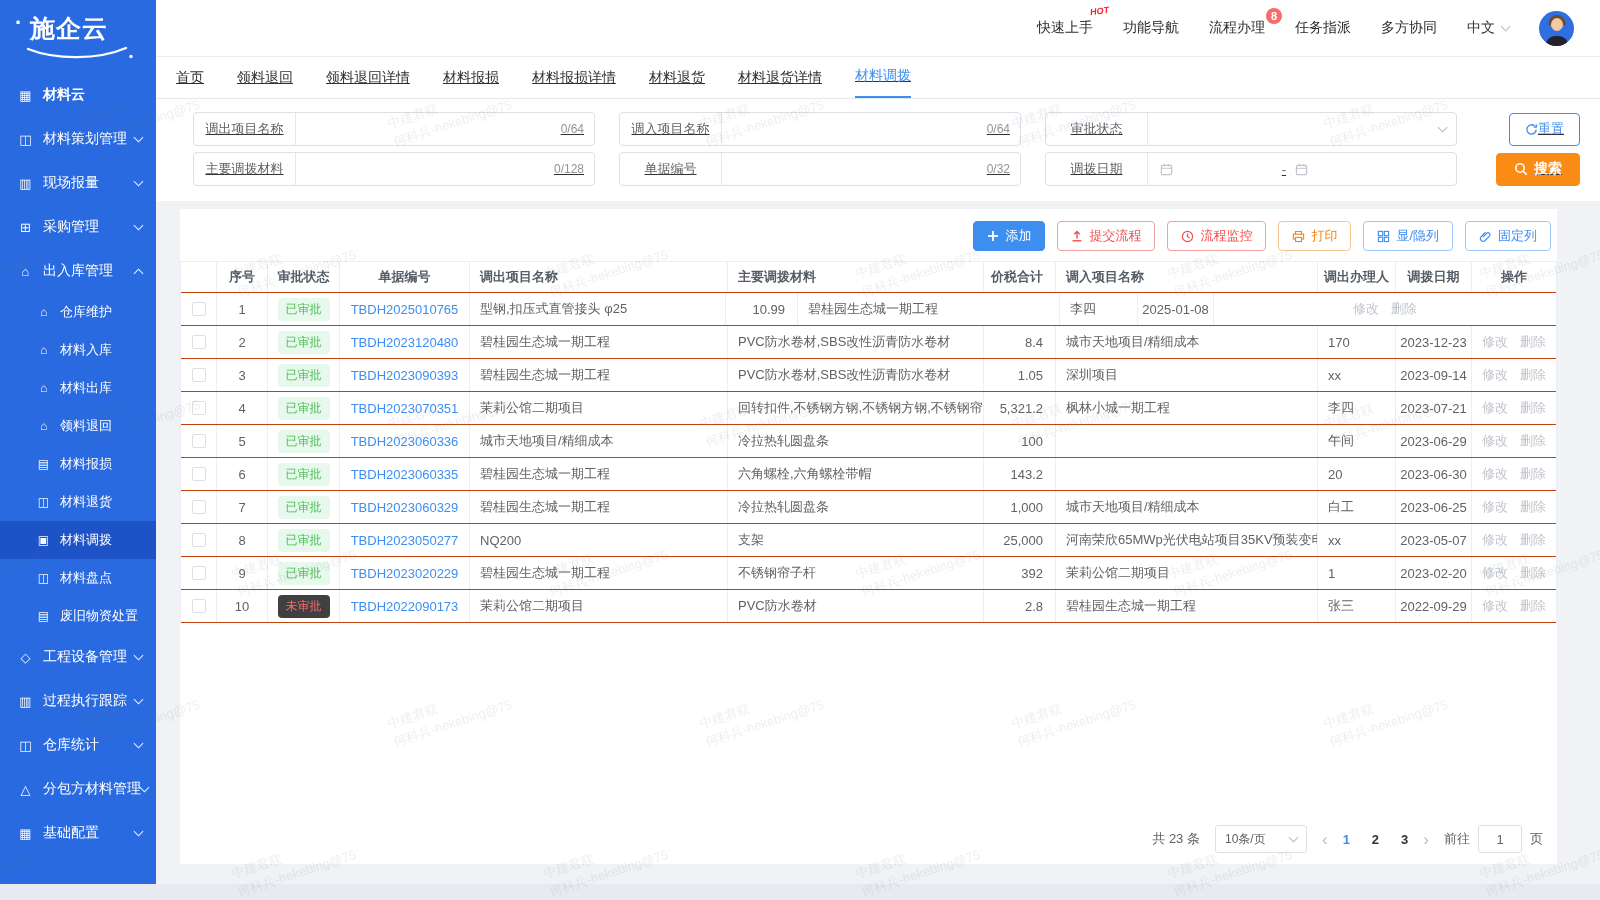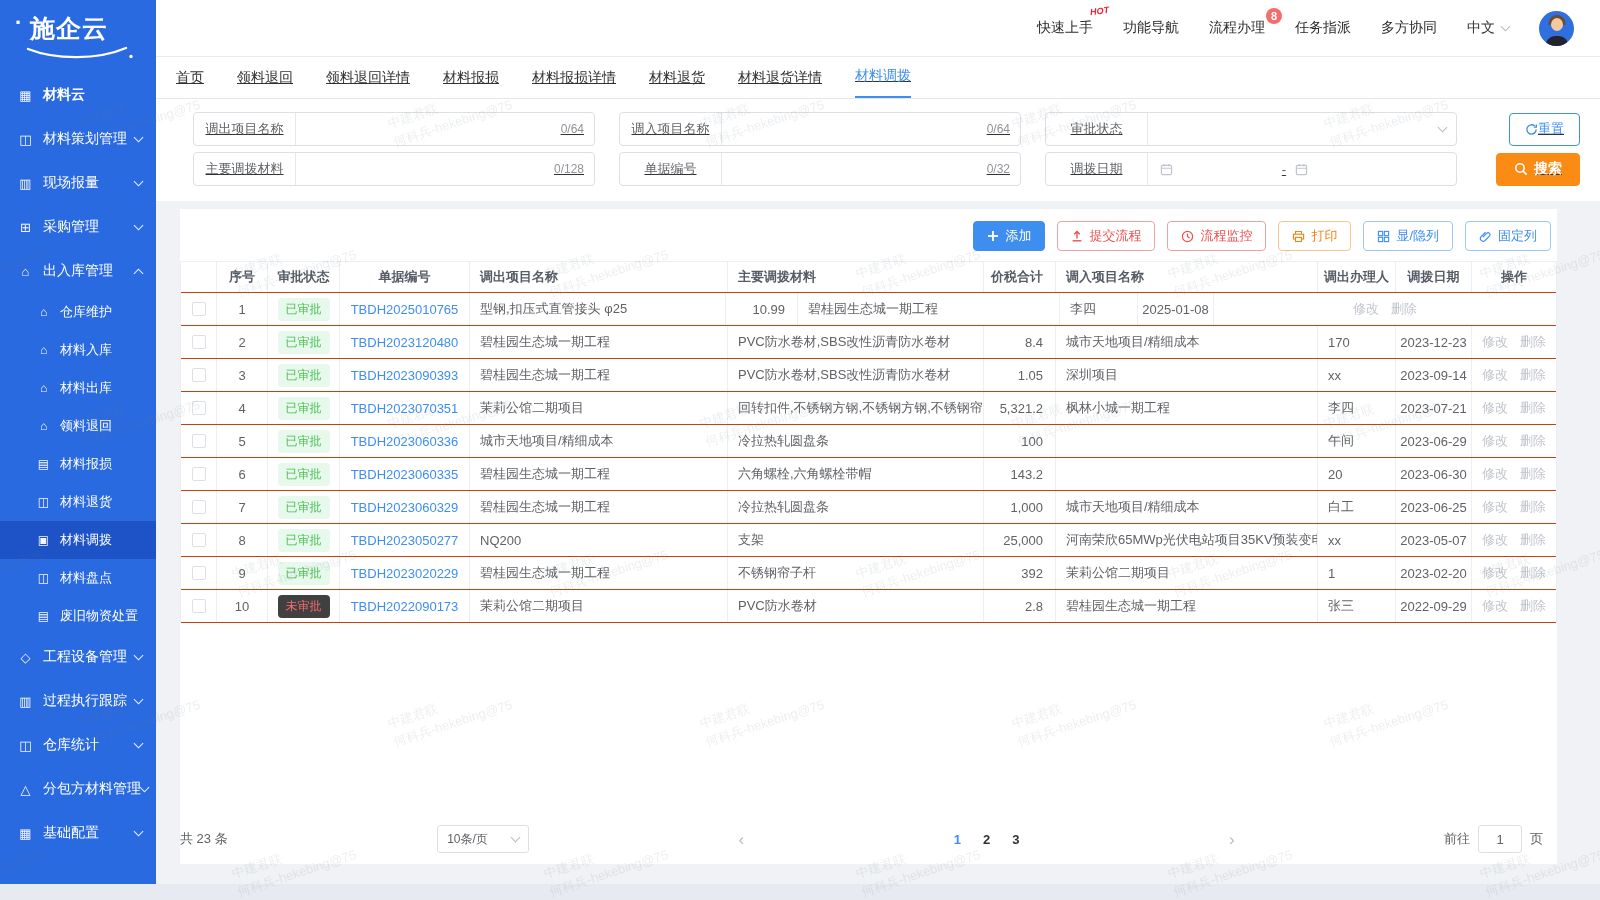--- a/index.html
+++ b/index.html
@@ -77,21 +77,21 @@
   .w4{flex:0 0 258px;} .w5{flex:0 0 256px;} .w6{flex:0 0 72px;} .w7{flex:0 0 262px;}
   .w8{flex:0 0 78px;} .w9{flex:0 0 76px;} .w10{flex:1;}
   .cb{width:14px;height:14px;border:1px solid #dcdfe6;border-radius:2px;background:#fff;cursor:pointer;}
   .link{color:#3e8ef0;cursor:pointer;}
   .badge{padding:3px 8px;border-radius:4px;font-size:12px;}
   .badge.ok{background:#e7f8ec;color:#4cc052;}
   .badge.no{background:#404040;color:#f56c6c;}
   .ops span{color:#c0c4cc;margin:0 6px;cursor:pointer;}
 
   
-  .pagination{margin-top:auto;display:flex;align-items:center;justify-content:space-between;gap:15px;height:50px;padding-right:14px;color:#606266;font-size:13px;}
+  .pagination{margin-top:auto;display:flex;align-items:center;justify-content:flex-end;gap:15px;height:50px;padding-right:14px;color:#606266;font-size:13px;}
   .psize{width:92px;height:28px;border:1px solid #dcdfe6;border-radius:3px;display:flex;align-items:center;justify-content:space-between;padding:0 9px;font-size:12px;color:#606266;cursor:pointer;}
   .pages{display:flex;align-items:center;gap:22px;}
   .page{font-weight:bold;color:#303133;cursor:pointer;}
   .page.active{color:#3e8ef0;}
   .arrow{color:#b4bccc;font-size:17px;cursor:pointer;line-height:1;}
   .goto{display:flex;align-items:center;gap:8px;}
   .goto-input{width:44px;height:28px;border:1px solid #dcdfe6;border-radius:3px;text-align:center;font-size:13px;font-family:inherit;color:#606266;outline:none;}
 
   .bottom-strip{position:absolute;left:0;bottom:0;width:100%;height:16px;background:#e7ebf1;z-index:45;}
 

